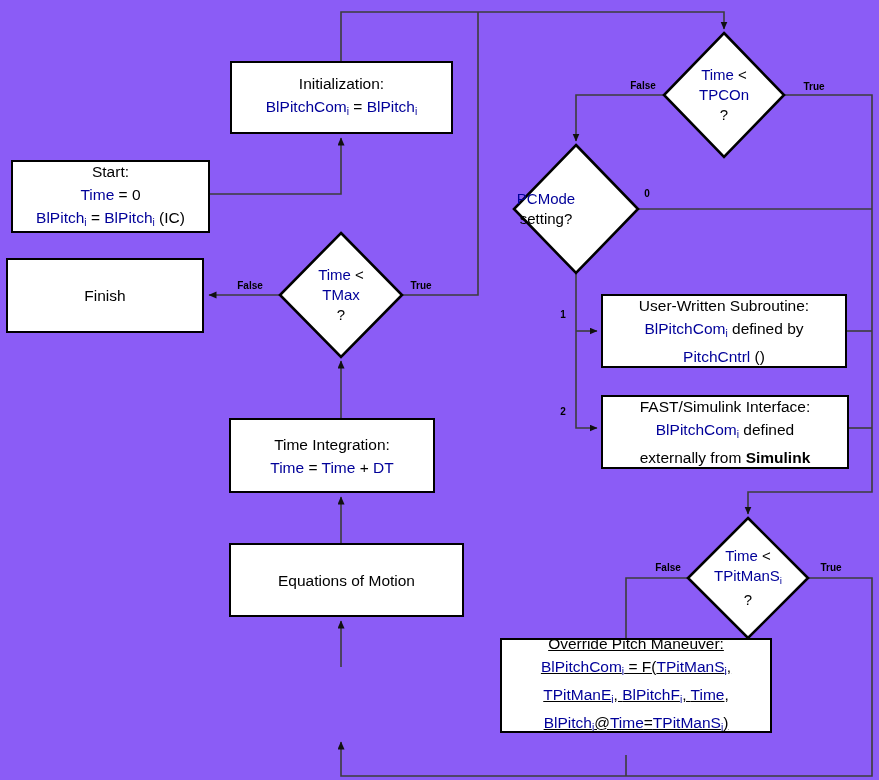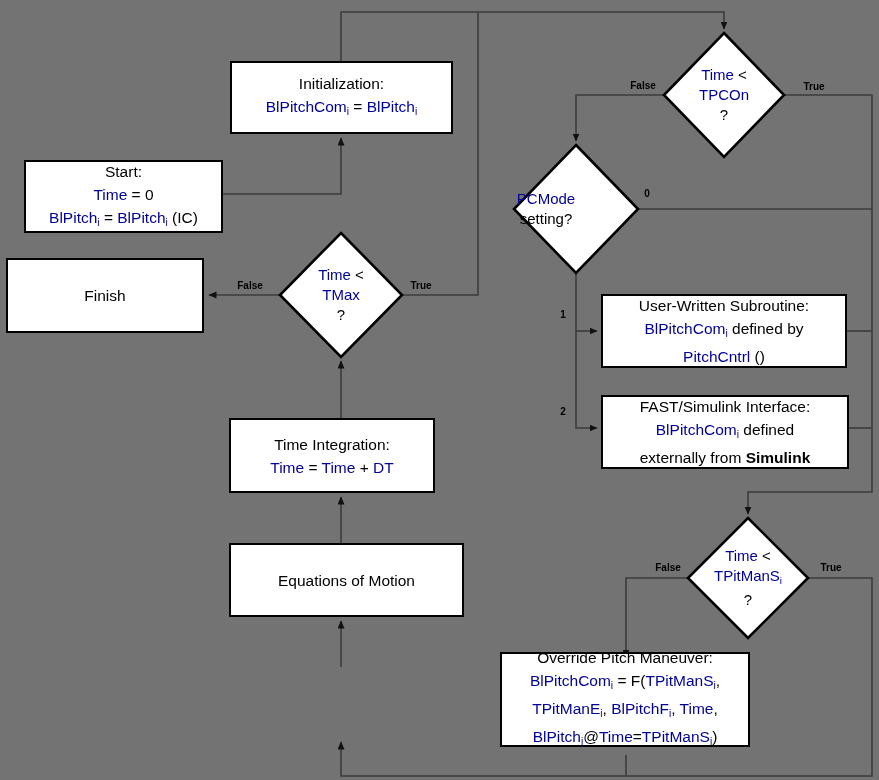--- a/index.html
+++ b/index.html
@@ -1,19 +1,19 @@
 <!DOCTYPE html>
 <html><head>
 <meta charset="utf-8">
 <style>
   html,body{margin:0;padding:0;background:#fff;}
   #canvas{
     position:relative;
     width:879px;height:780px;
-    background:#737373;
+    background:#8b5cf6;
     font-family:"Liberation Sans","DejaVu Sans",sans-serif;
     overflow:hidden;
   }
   #wires{position:absolute;left:0;top:0;width:879px;height:780px;}
   .wire{fill:none;stroke:#3c3c3c;stroke-width:1.6;}
   .shape{fill:#ffffff;stroke:#000000;stroke-width:2.6;}
   .box{
     position:absolute;
     border:2.5px solid #000;
     background:#fff;
@@ -70,21 +70,21 @@
       <polyline points="626,755 626,776" class="wire"></polyline>
       <polygon points="341,233 402,295 341,357 280,295" class="shape"></polygon>
       <polygon points="724,33 784,95 724,157 664,95" class="shape"></polygon>
       <polygon points="576,145 638,209 576,273 514,209" class="shape"></polygon>
       <polygon points="748,518 808,578 748,638 688,578" class="shape"></polygon>
     </svg>
 <div class="box" style="left: 230px; top: 61px; width: 223px; height: 73px;">
       <div class="ln"><span class="s-p">Initialization:</span></div>
       <div class="ln"><span class="s-v">BlPitchCom</span><span class="s-vs">i</span><span class="s-p"> = </span><span class="s-v">BlPitch</span><span class="s-vs">i</span></div>
     </div>
-    <div class="box" style="left: 24px; top: 160px; width: 199px; height: 73px;">
+    <div class="box" style="left: 11px; top: 160px; width: 199px; height: 73px;">
       <div class="ln"><span class="s-p">Start:</span></div>
       <div class="ln"><span class="s-v">Time</span><span class="s-p"> = 0</span></div>
       <div class="ln"><span class="s-v">BlPitch</span><span class="s-vs">i</span><span class="s-p"> = </span><span class="s-v">BlPitch</span><span class="s-vs">i</span><span class="s-p"> (IC)</span></div>
     </div>
     <div class="box" style="left: 6px; top: 258px; width: 198px; height: 75px;">
       <div class="ln"><span class="s-p">Finish</span></div>
     </div>
     <div class="box" style="left: 229px; top: 418px; width: 206px; height: 75px;">
       <div class="ln"><span class="s-p">Time Integration:</span></div>
       <div class="ln"><span class="s-v">Time</span><span class="s-p"> = </span><span class="s-v">Time</span><span class="s-p"> + </span><span class="s-v">DT</span></div>
@@ -95,21 +95,21 @@
     <div class="box" style="left: 601px; top: 294px; width: 246px; height: 74px;">
       <div class="ln"><span class="s-p">User-Written Subroutine:</span></div>
       <div class="ln"><span class="s-v">BlPitchCom</span><span class="s-vs">i</span><span class="s-p"> defined by</span></div>
       <div class="ln"><span class="s-v">PitchCntrl</span><span class="s-p"> ()</span></div>
     </div>
     <div class="box" style="left: 601px; top: 395px; width: 248px; height: 74px;">
       <div class="ln"><span class="s-p">FAST/Simulink Interface:</span></div>
       <div class="ln"><span class="s-v">BlPitchCom</span><span class="s-vs">i</span><span class="s-p"> defined</span></div>
       <div class="ln"><span class="s-p">externally from </span><span class="s-bi">Simulink</span></div>
     </div>
-    <div class="box" style="left: 500px; top: 652px; width: 250px; height: 95px;">
+    <div class="box" style="left: 500px; top: 638px; width: 272px; height: 95px; text-decoration: underline;">
       <div class="ln"><span class="s-p">Override Pitch Maneuver:</span></div>
       <div class="ln"><span class="s-v">BlPitchCom</span><span class="s-vs">i</span><span class="s-p"> = F(</span><span class="s-v">TPitManS</span><span class="s-vs">i</span><span class="s-p">,</span></div>
       <div class="ln"><span class="s-v">TPitManE</span><span class="s-vs">i</span><span class="s-p">, </span><span class="s-v">BlPitchF</span><span class="s-vs">i</span><span class="s-p">, </span><span class="s-v">Time</span><span class="s-p">,</span></div>
       <div class="ln"><span class="s-v">BlPitch</span><span class="s-vs">i</span><span class="s-p">@</span><span class="s-v">Time</span><span class="s-p">=</span><span class="s-v">TPitManS</span><span class="s-vs">i</span><span class="s-p">)</span></div>
     </div>
     <div class="dtext" style="left: 280px; top: 233px; width: 122px; height: 124px;">
       <div class="ln"><span class="s-v">Time</span><span class="s-p"> &lt;</span></div>
       <div class="ln"><span class="s-v">TMax</span></div>
       <div class="ln"><span class="s-p">?</span></div>
     </div>

